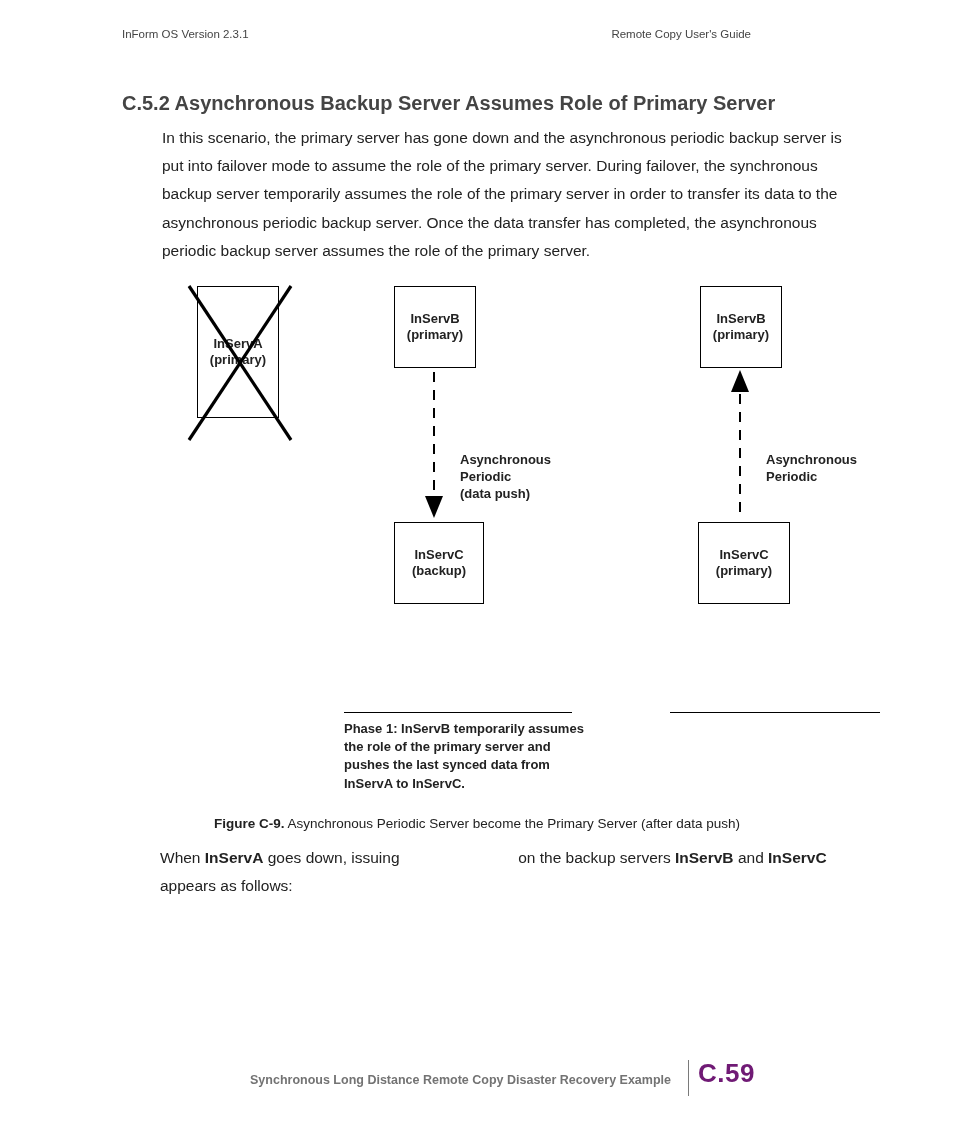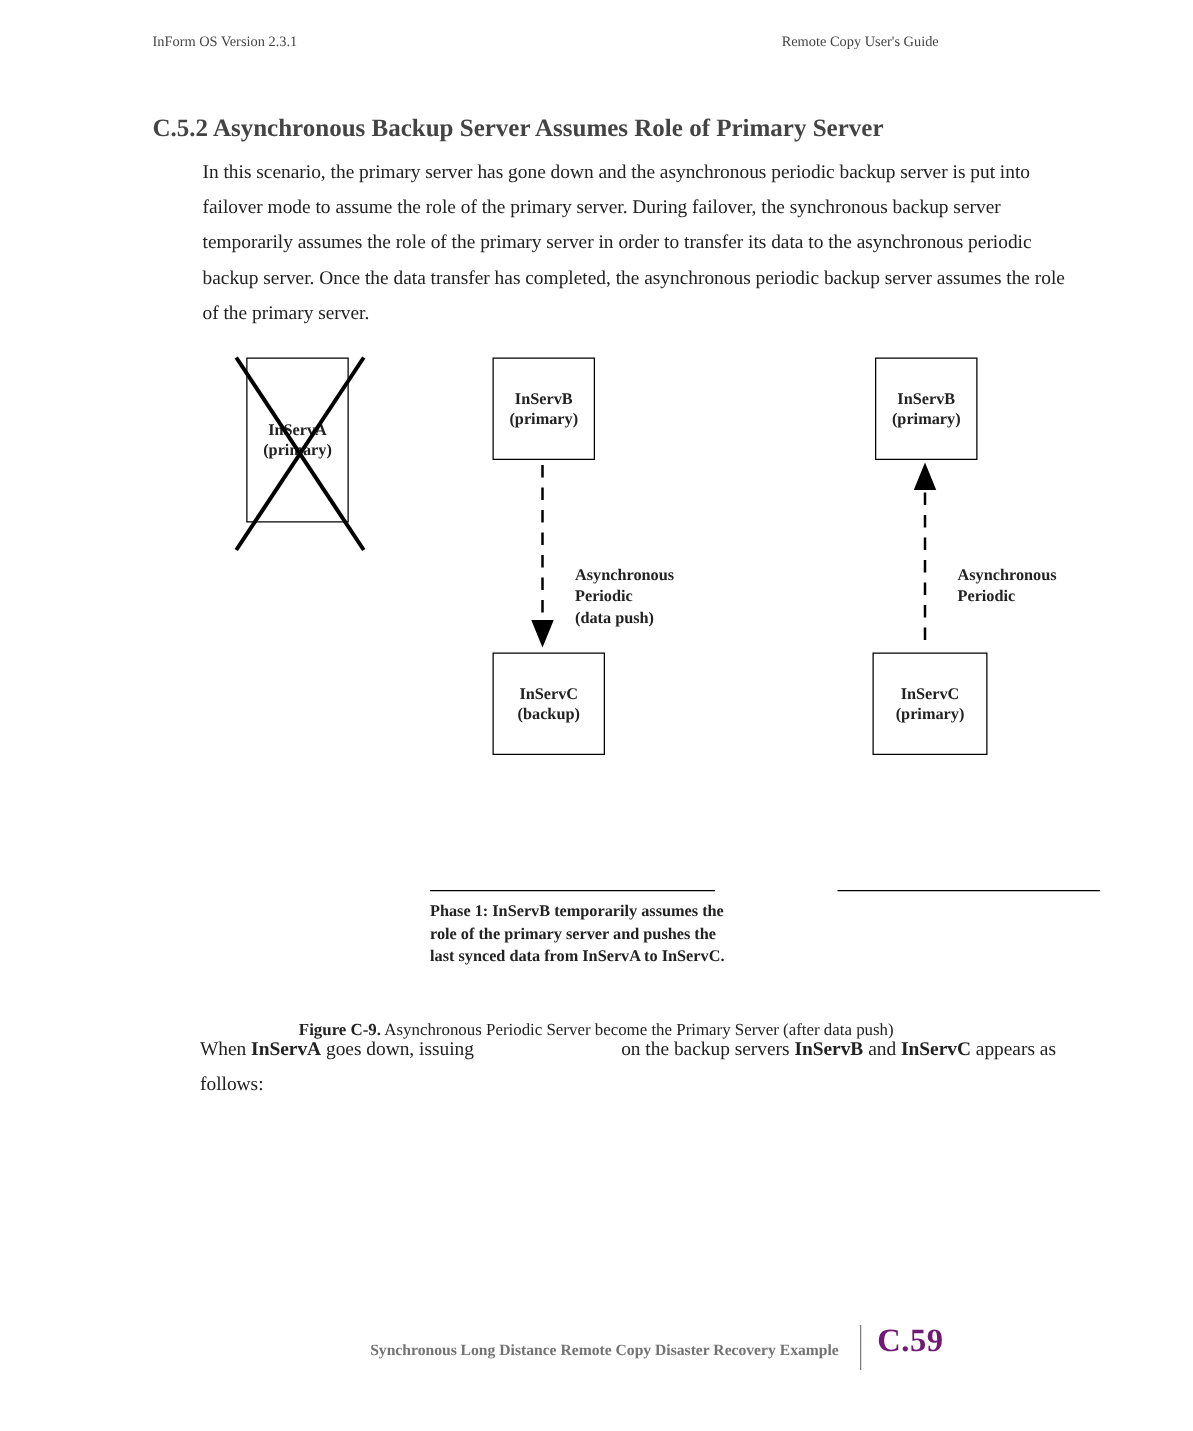--- a/index.html
+++ b/index.html
@@ -9,21 +9,20 @@
     color: #222;
     width: 954px;
     height: 1145px;
     position: relative;
     background: #fff;
   }
   .page {
     position: relative;
     width: 851px;
     height: 1145px;
-    font-family: Liberation Serif, serif;
   }
   .header-left {
     position: absolute;
     top: 28px;
     left: 122px;
     font-size: 11.5px;
     color: #444;
   }
   .header-right {
     position: absolute;
@@ -99,21 +98,21 @@
     position: absolute;
     top: 816px;
     left: 0;
     width: 954px;
     text-align: center;
     font-size: 13.5px;
   }
   .figure-caption .lbl { font-weight: bold; }
   .after-para {
     position: absolute;
-    top: 826px;
+    top: 844px;
     left: 160px;
     width: 710px;
     font-size: 15.5px;
     line-height: 1.82;
   }
   .after-para b { font-weight: bold; }
   .footer-link {
     position: absolute;
     top: 1073px;
     right: 180px;

